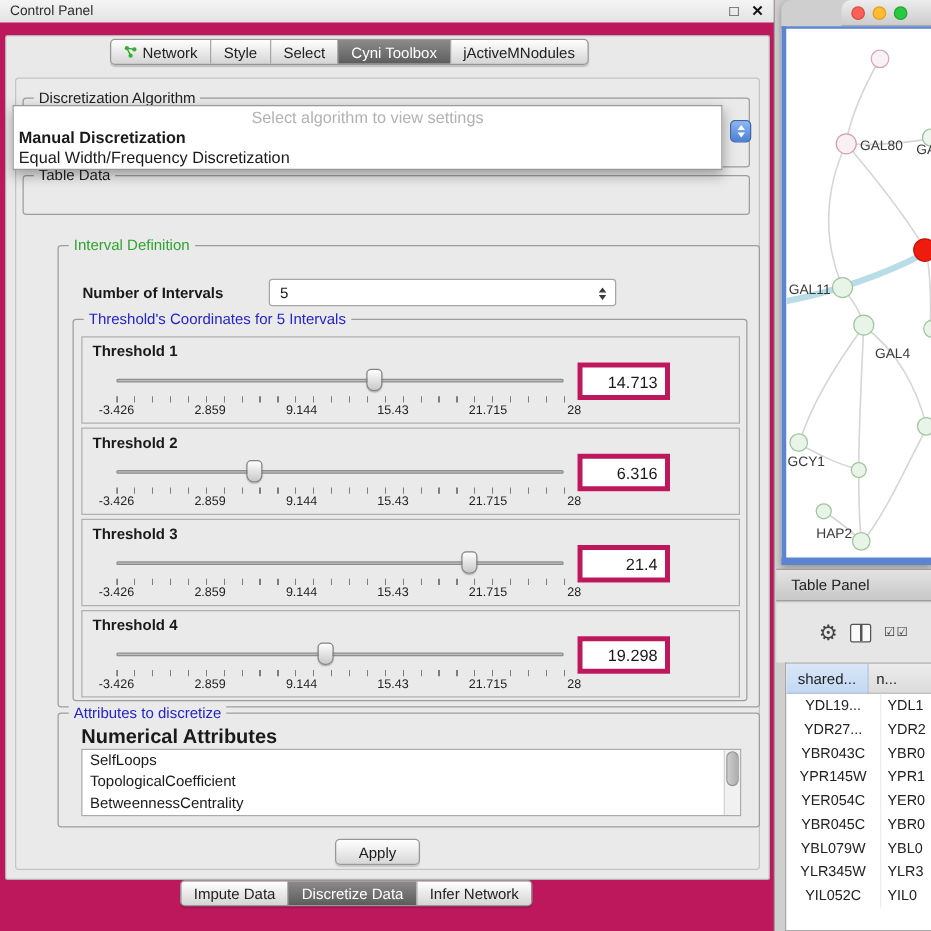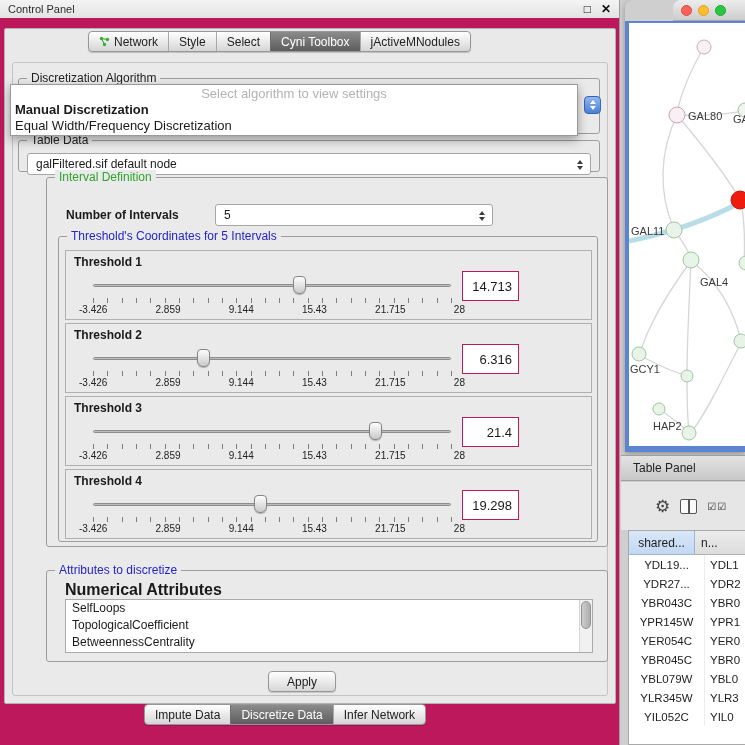--- a/index.html
+++ b/index.html
@@ -49,21 +49,21 @@
 
   
   .th-panel { position:absolute; left:6px; width:527px; height:70px; border:1px solid #b0b0b0; background:#eaeaea; }
   .th-label { position:absolute; left:8px; top:4px; font-weight:bold; font-size:12px; }
   .th-slider { position:absolute; left:27px; top:24px; width:358px; height:20px; }
   .track { position:absolute; left:0; right:0; top:9px; height:3px; background:#bdbdbd; border:1px solid #8d8d8d; border-radius:2px; }
   .thumb { position:absolute; top:1px; width:13px; height:18px; margin-left:-7px; background:linear-gradient(#fefefe,#c9c9c9); border:1px solid #858585; border-radius:4px 4px 6px 6px; box-shadow:0 1px 1px rgba(0,0,0,.25); }
   .ticks { position:absolute; left:27px; top:47px; width:359px; height:5px;
            background-image:repeating-linear-gradient(90deg,#7d7d7d 0,#7d7d7d 1px,transparent 1px,transparent 14.32px); }
   .scale { position:absolute; left:13px; top:53px; width:386px; display:flex; justify-content:space-between; font-size:10px; color:#222; }
-  .th-value { position:absolute; left:396px; top:20px; width:57px; height:30px; background:#fff; border:1px solid #be185d; display:flex; align-items:center; justify-content:flex-end; padding-right:6px; font-size:13px; }
+  .th-value { position:absolute; left:396px; top:20px; width:74px; height:30px; background:#fff; border:4px solid #be185d; display:flex; align-items:center; justify-content:flex-end; padding-right:6px; font-size:13px; }
 
   
   .attr-sublabel { position:absolute; left:18px; top:10px; font-weight:bold; font-size:16px; }
   .attr-list { position:absolute; left:18px; top:28px; width:528px; height:54px; background:#fff; border:1px solid #ababab; overflow:hidden; }
   .attr-item { height:17px; line-height:17px; padding-left:6px; font-size:12px; }
   .attr-scrollbar { position:absolute; right:0; top:0; bottom:0; width:13px; background:#f1f1f1; border-left:1px solid #d4d4d4; }
   .attr-scroll-thumb { position:absolute; left:1px; right:1px; top:1px; height:28px; background:linear-gradient(90deg,#cdcdcd,#aeaeae); border:1px solid #949494; border-radius:6px; }
 
   .apply-btn { position:absolute; left:268px; top:671px; width:68px; height:21px; border:1px solid #979797; border-radius:4px; background:linear-gradient(#ffffff,#d7d7d7); font-size:12px; display:flex; align-items:center; justify-content:center; cursor:default; box-shadow:0 1px 1px rgba(0,0,0,.15); }
 
@@ -145,30 +145,23 @@
     </div>
 
     <div class="popup">
       <div class="popup-header">Select algorithm to view settings</div>
       <div class="popup-opt bold">Manual Discretization</div>
       <div class="popup-opt">Equal Width/Frequency Discretization</div>
     </div>
 
     <div class="groupbox" style="left:18px; top:140px; width:582px; height:32px;">
       <span class="legend">Table Data</span>
-      <div class="combo" style="left:8px; top:12px; width:564px;">
-        <span>galFiltered.sif default node</span>
-        <span class="combo-stepper">
-            <span class="arr-up"></span>
-            <span class="arr-down"></span>
-          </span>
-      </div>
-    </div>
-
-    <div class="groupbox" style="left:46px; top:177px; width:562px; height:370px;text-align:center;">
+    </div>
+
+    <div class="groupbox" style="left:46px; top:196px; width:562px; height:370px;text-align:center;">
       <span class="legend green">Interval Definition</span>
 
       <div style="position:absolute; left:19px; top:30px; font-weight:bold;">Number of Intervals</div>
       <div class="combo" style="left:168px; top:26px; width:278px;">
         <span>5</span>
         <span class="combo-stepper">
             <span class="arr-up"></span>
             <span class="arr-down"></span>
           </span>
       </div>

